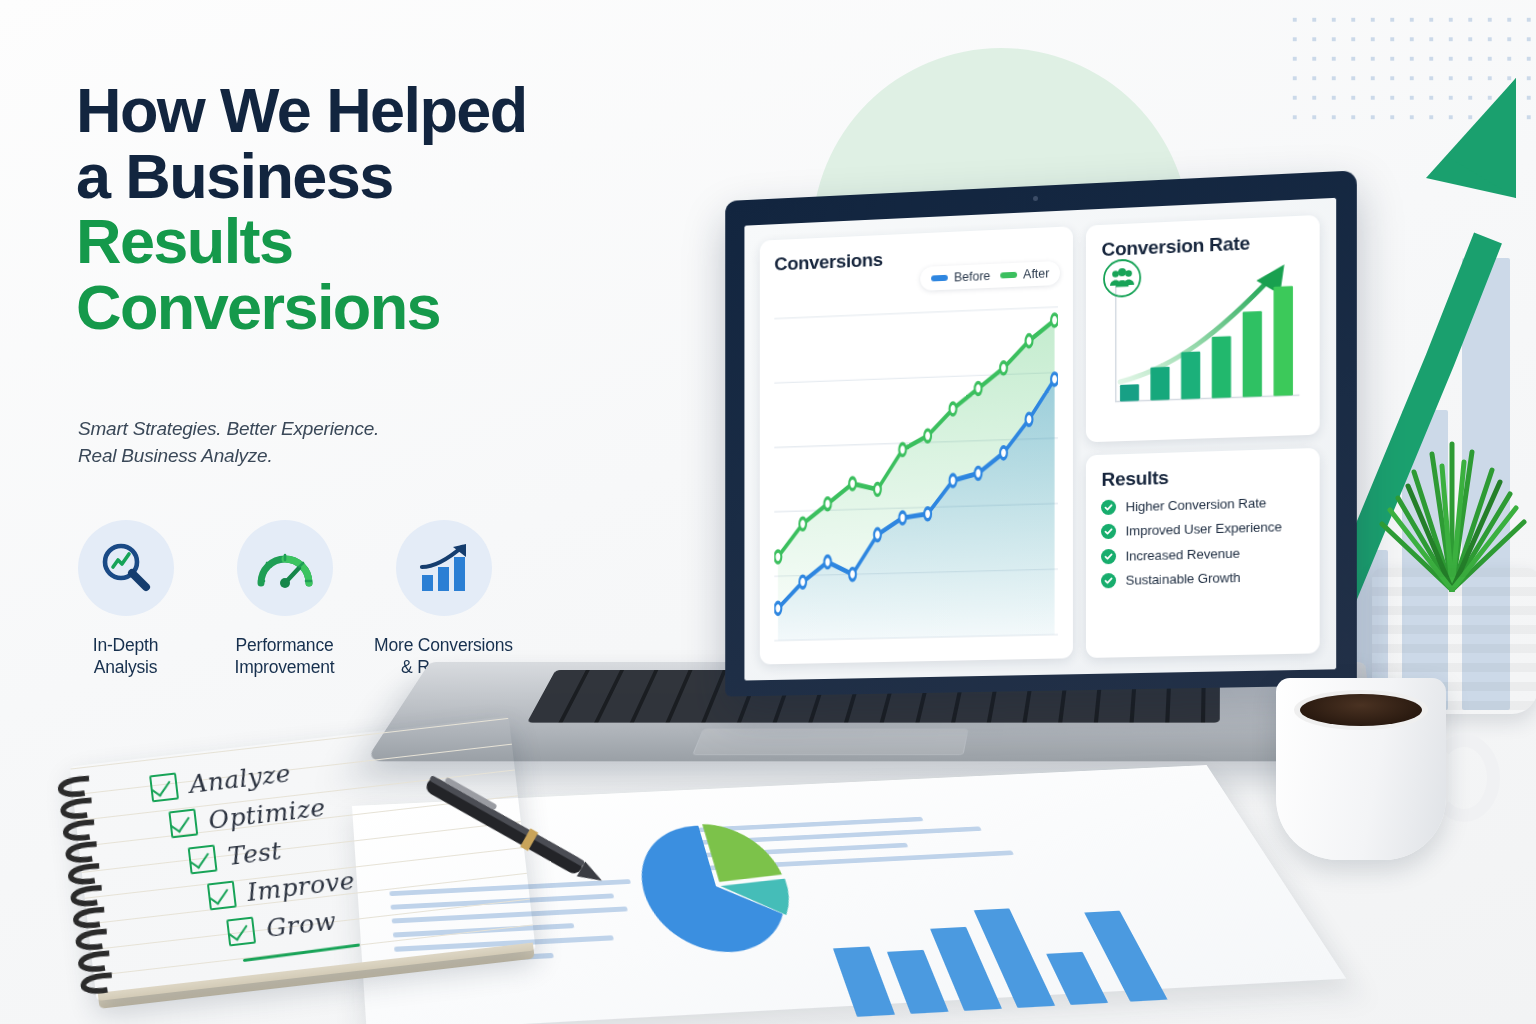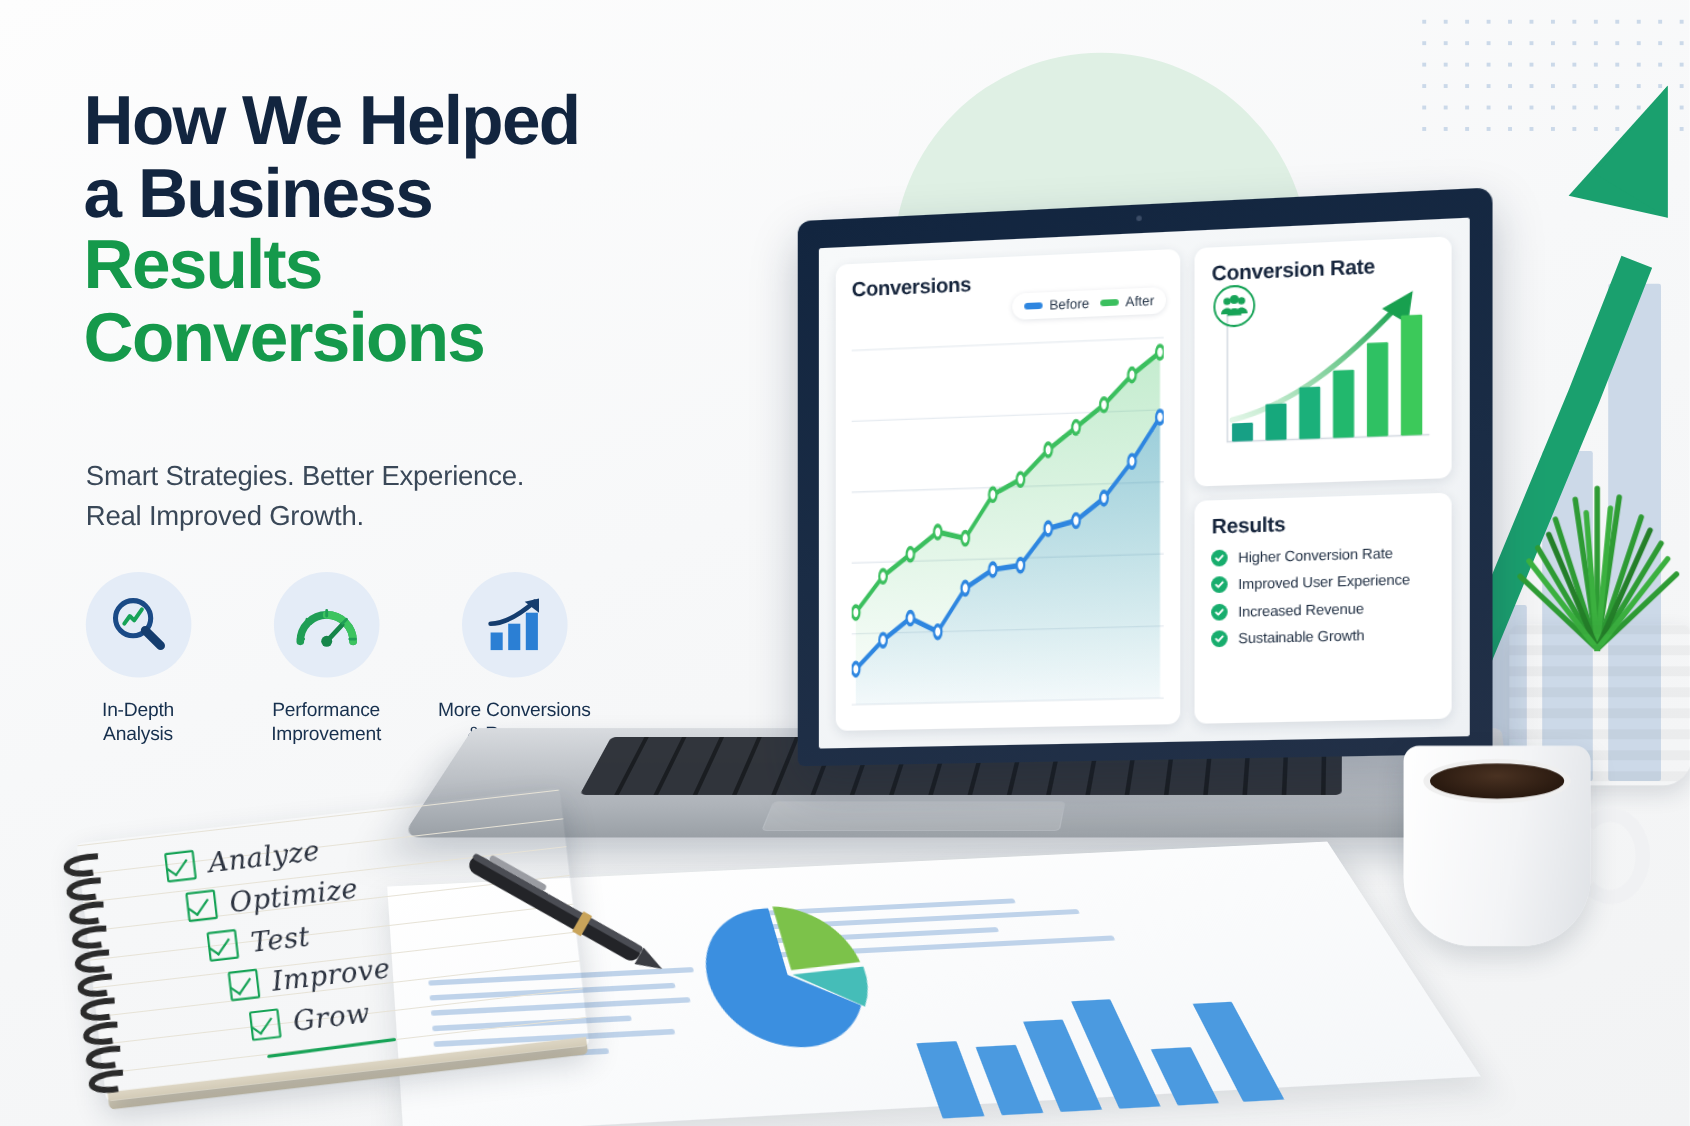--- a/index.html
+++ b/index.html
@@ -19,25 +19,25 @@
     background-image:radial-gradient(#c3d3e6 2.1px,transparent 2.2px);
     background-size:19.5px 19.5px;}
   .bg-bars{position:absolute;left:1340px;top:150px;width:200px;height:560px;}
   .bg-bar{position:absolute;bottom:0;background:#ccd9e8;border-radius:2px;}
   .bg-arrow{position:absolute;left:1320px;top:30px;width:220px;height:620px;}
 
   
   .headline{position:absolute;left:76px;top:78px;width:600px;
     font-size:63px;line-height:1.04;font-weight:bold;letter-spacing:-1.6px;color:#12253f;}
   .headline .grn{color:#15994b;}
-  .sub{position:absolute;left:78px;top:416px;width:520px;font-size:25px;line-height:1.42;
-    color:#3a4858;font-weight:normal;letter-spacing:-.2px;}
-
-  
-  .features{position:absolute;left:48px;top:520px;width:620px;display:flex;gap:16px;}
+  .sub{position:absolute;left:78px;top:416px;width:520px;font-size:19px;line-height:1.42;
+    color:#3a4858;font-weight:normal;letter-spacing:-.2px;font-style:italic;}
+
+  
+  .features{position:absolute;left:48px;top:520px;width:620px;display:flex;gap:4px;}
   .feat{width:155px;display:flex;flex-direction:column;align-items:center;}
   .feat .bubble{width:96px;height:96px;border-radius:50%;background:#e4ecf7;
     display:flex;align-items:center;justify-content:center;}
   .feat .cap{margin-top:18px;text-align:center;font-size:17.5px;line-height:1.26;color:#17304e;
     font-weight:normal;white-space:pre-line;letter-spacing:-.2px;}
 
   
   .laptop{position:absolute;left:430px;top:186px;width:935px;height:640px;}
   .lid{position:absolute;left:288px;top:0;width:634px;height:505px;
     background:linear-gradient(170deg,#12253f 0%,#1a2c45 55%,#223047 100%);
@@ -158,21 +158,21 @@
 
   <div class="headline">
     <div>How We Helped</div>
     <div>a Business</div>
     <div class="grn">Results</div>
     <div class="grn">Conversions</div>
   </div>
 
   <div class="sub">
     <div>Smart Strategies. Better Experience.</div>
-    <div>Real Improved Growth.</div>
+    <div>Real Business Analyze.</div>
   </div>
 
   <div class="features">
 
     <div class="feat">
       <div class="bubble">
         <svg width="60" height="60" viewBox="0 0 60 60">
           <circle cx="25" cy="24" r="16" fill="none" stroke="#1a4a86" stroke-width="4.6"></circle>
           <path d="M17 29 L22 22 L26 26 L33 16" fill="none" stroke="#17a357" stroke-width="3.6" stroke-linecap="round" stroke-linejoin="round"></path>
           <path d="M36 35 L50 49" stroke="#153d6e" stroke-width="8" stroke-linecap="round"></path>

